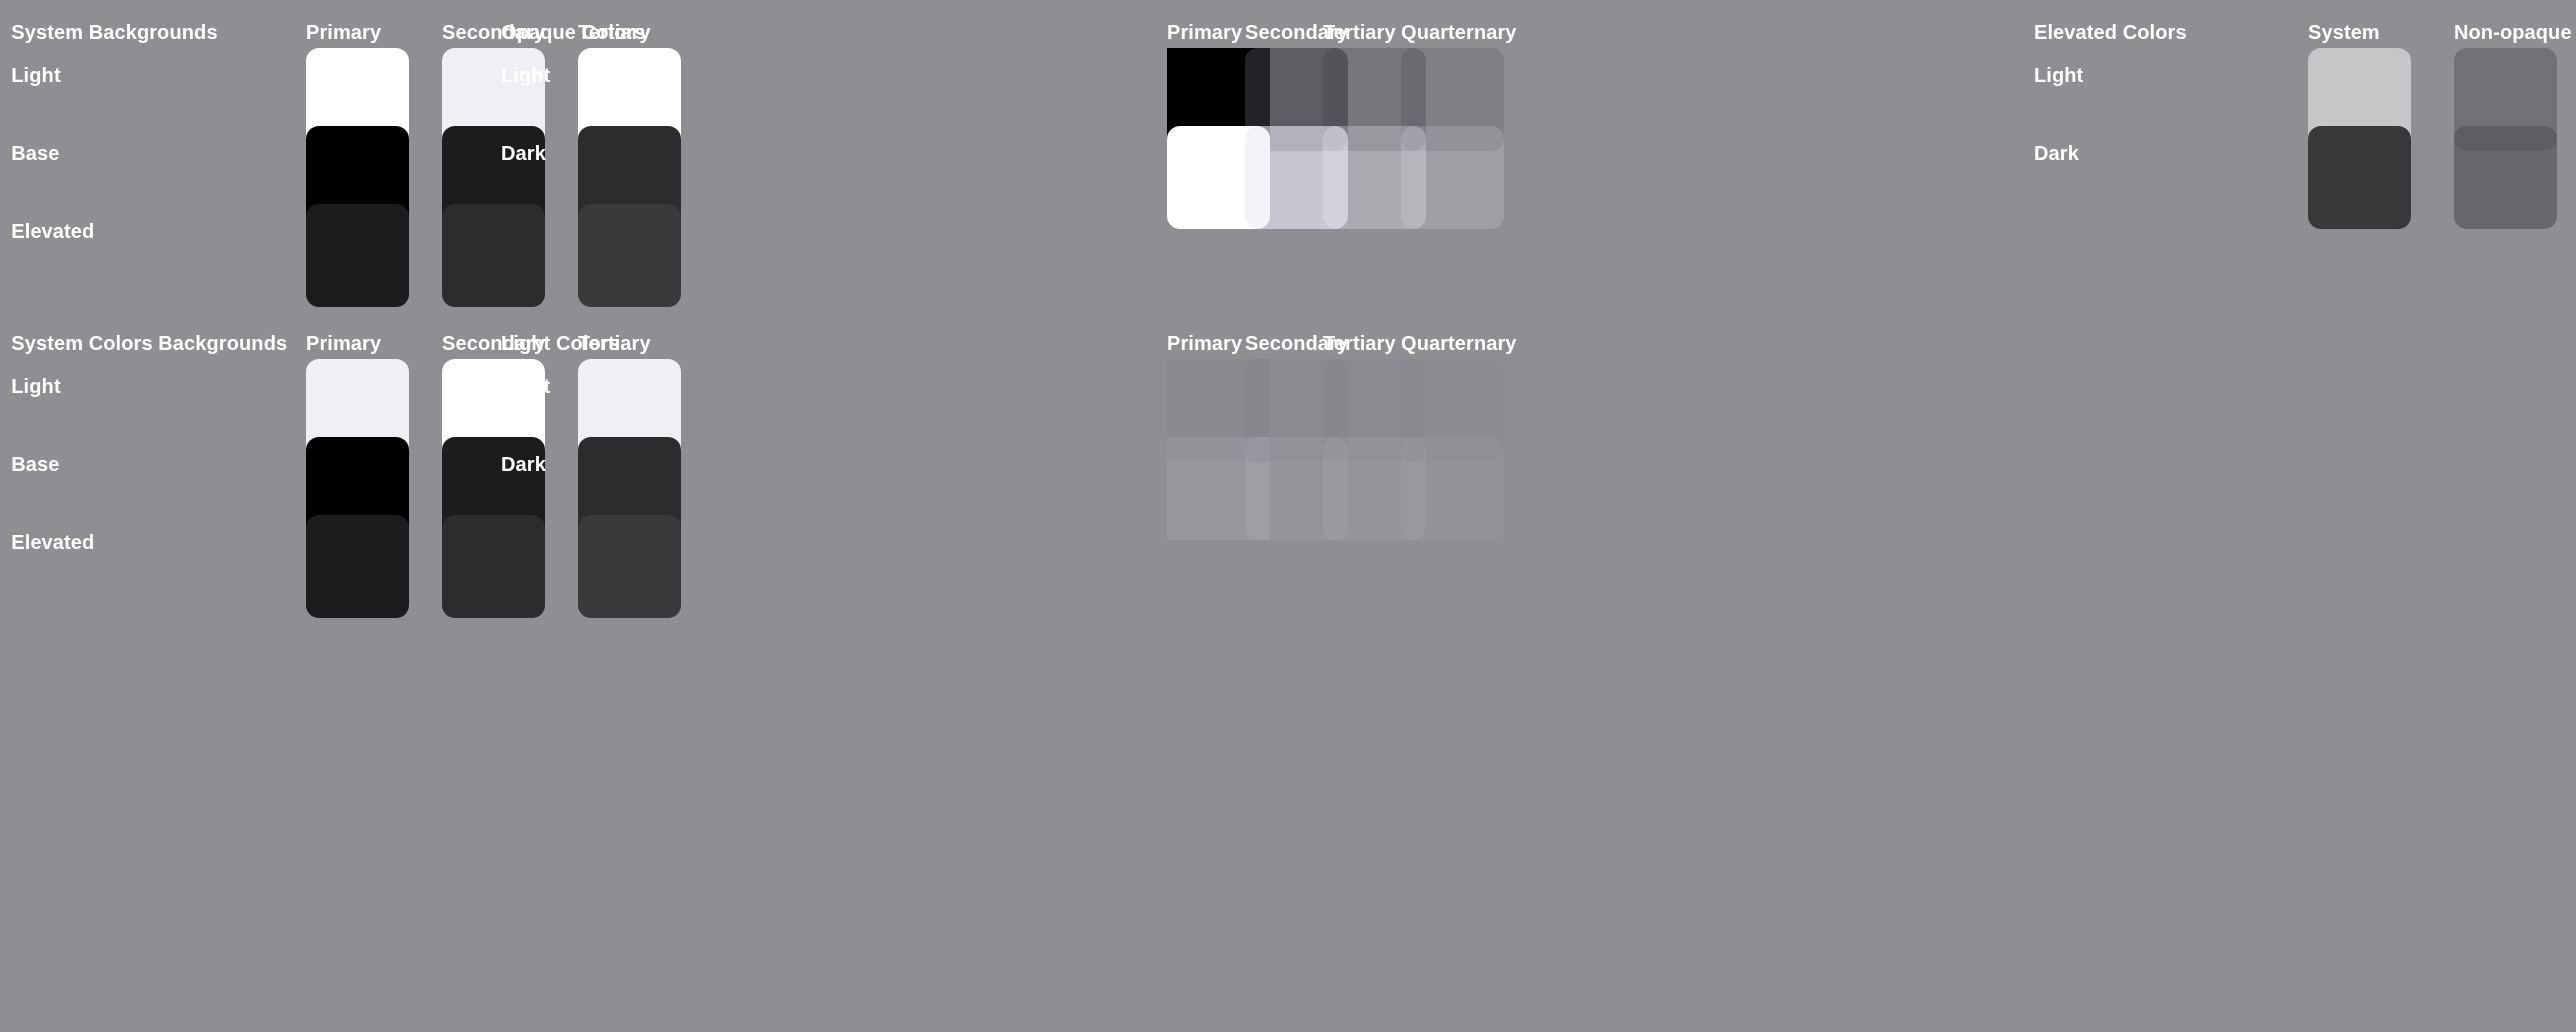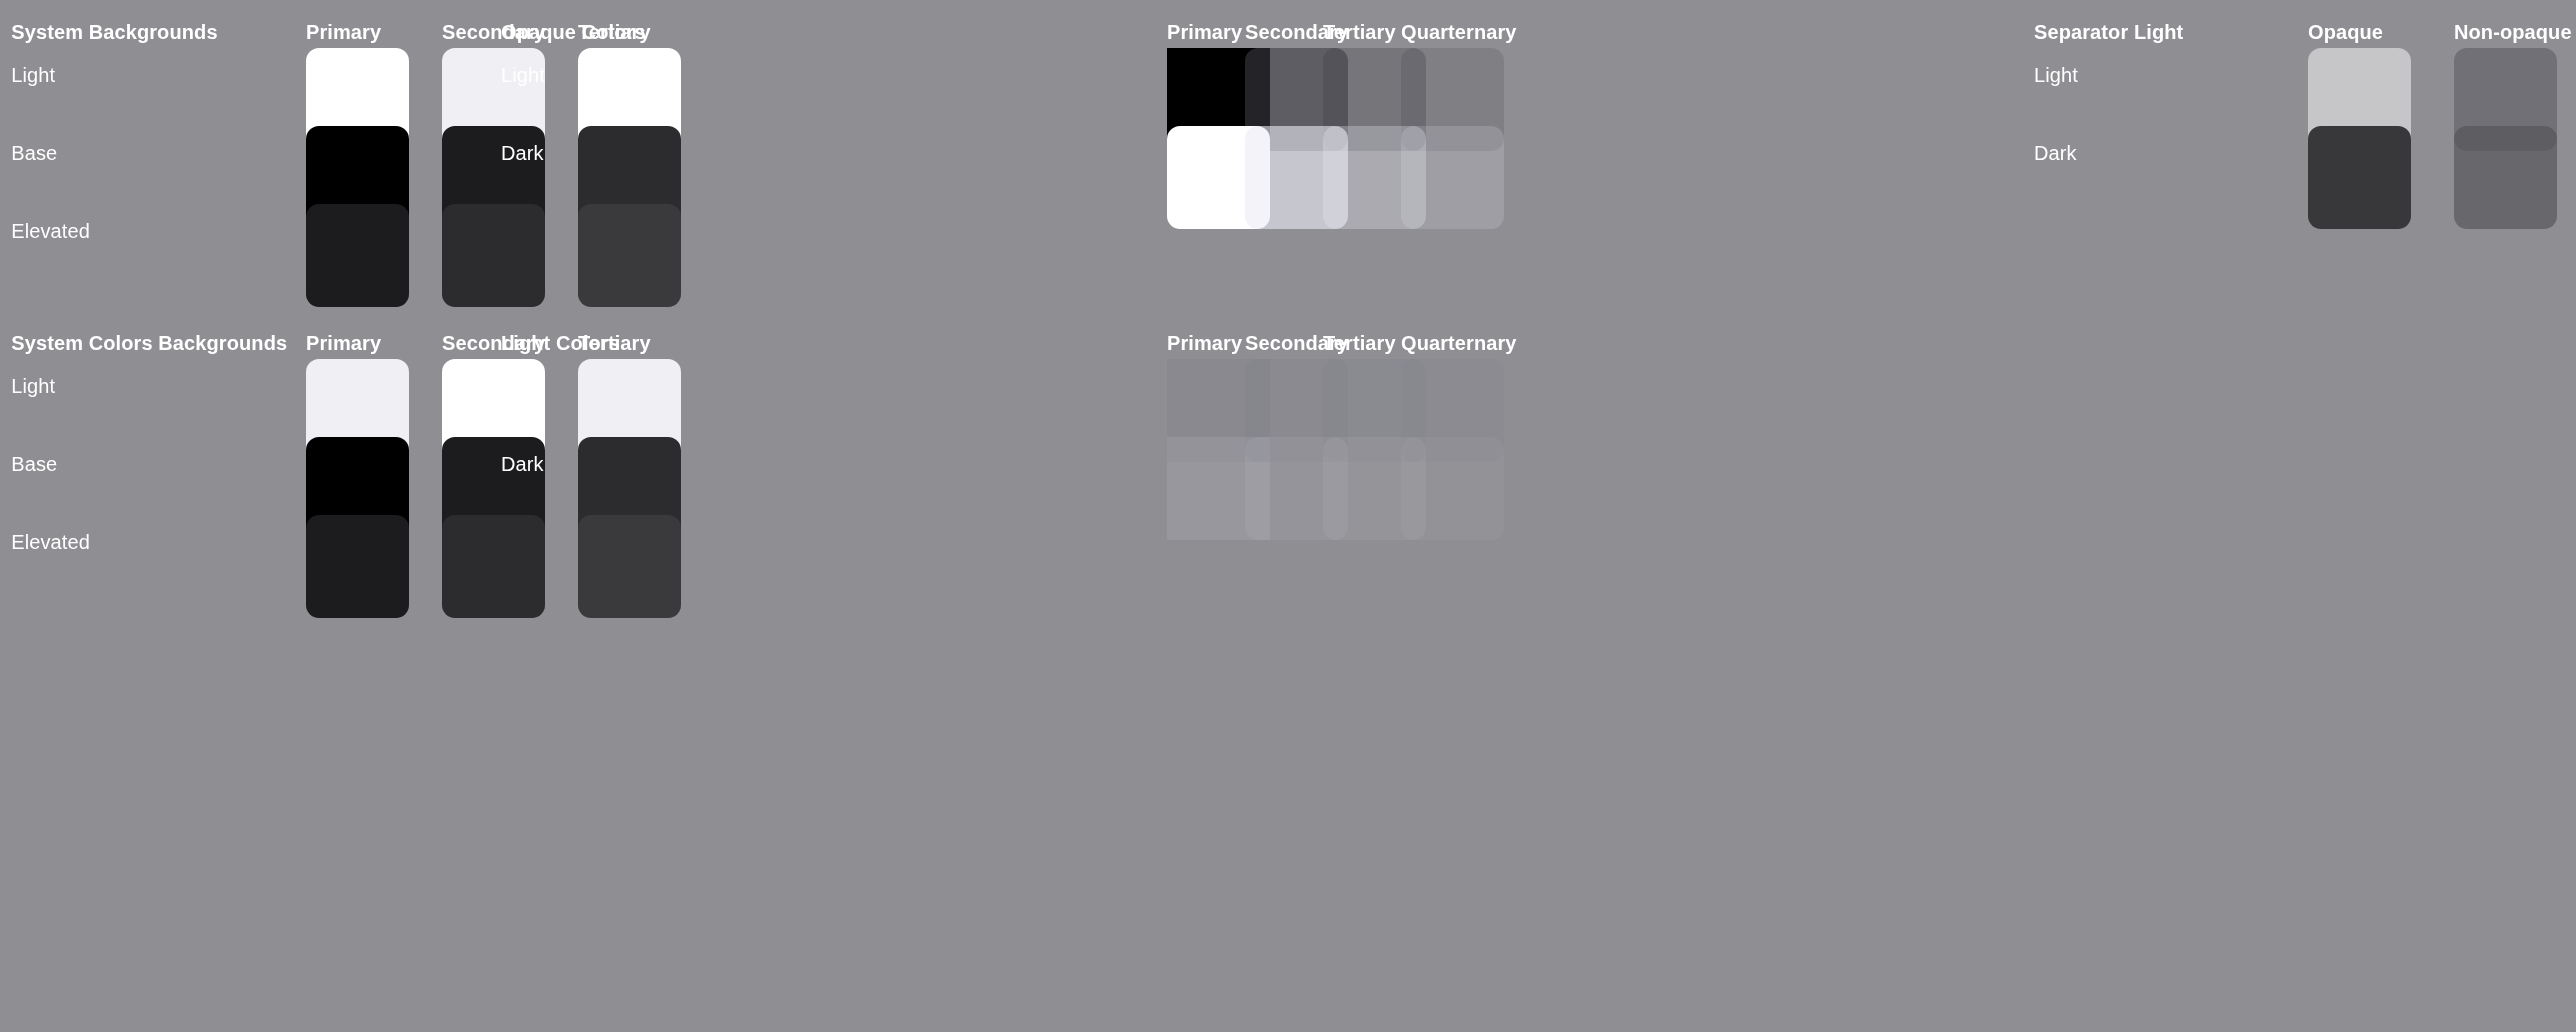--- a/index.html
+++ b/index.html
@@ -44,21 +44,21 @@
     font-size: 20px;
     font-weight: bold;
     letter-spacing: 0.1px;
     white-space: nowrap;
     line-height: 1;
   }
   .row-label {
     position: absolute;
     color: #FFFFFF;
     font-size: 20px;
-    font-weight: normal;
+    font-weight: bold;
     letter-spacing: 0.1px;
     white-space: nowrap;
     line-height: 1;
   }
   .swatch {
     position: absolute;
     width: 103px;
     height: 103px;
     border-radius: 13px;
     box-sizing: border-box;
@@ -100,22 +100,22 @@
       <div class="swatch" title="label-light-secondary" style="left: 1245px; top: 48px; background: rgba(60, 60, 67, 0.6); width: 103px; height: 103px; border-radius: 13px;"></div>
       <div class="swatch" title="label-light-tertiary" style="left: 1323px; top: 48px; background: rgba(60, 60, 67, 0.3); width: 103px; height: 103px; border-radius: 13px;"></div>
       <div class="swatch" title="label-light-quarternary" style="left: 1401px; top: 48px; background: rgba(60, 60, 67, 0.18); width: 103px; height: 103px; border-radius: 13px;"></div>
       <div class="row-label" style="left: 501px; top: 143px;">Dark</div>
       <div class="swatch" title="label-dark-primary" style="left: 1167px; top: 126px; background: rgb(255, 255, 255); width: 103px; height: 103px; border-radius: 13px;"></div>
       <div class="swatch" title="label-dark-secondary" style="left: 1245px; top: 126px; background: rgba(235, 235, 245, 0.6); width: 103px; height: 103px; border-radius: 13px;"></div>
       <div class="swatch" title="label-dark-tertiary" style="left: 1323px; top: 126px; background: rgba(235, 235, 245, 0.3); width: 103px; height: 103px; border-radius: 13px;"></div>
       <div class="swatch" title="label-dark-quarternary" style="left: 1401px; top: 126px; background: rgba(235, 235, 245, 0.18); width: 103px; height: 103px; border-radius: 13px;"></div>
     </div>
     <div class="section" style="left: 0px; top: 0px;">
-      <div class="sec-title" style="left: 2034px; top: 21.6px;">Separator Light</div>
-      <div class="col-head" style="left: 2308px; top: 21.6px;">Opaque</div>
+      <div class="sec-title" style="left: 2034px; top: 21.6px;">Elevated Colors</div>
+      <div class="col-head" style="left: 2308px; top: 21.6px;">System</div>
       <div class="col-head" style="left: 2454px; top: 21.6px;">Non-opaque</div>
       <div class="row-label" style="left: 2034px; top: 65px;">Light</div>
       <div class="swatch" title="separator-light-opaque" style="left: 2308px; top: 48px; background: rgb(198, 198, 200); width: 103px; height: 103px; border-radius: 13px;"></div>
       <div class="swatch" title="separator-light-non-opaque" style="left: 2454px; top: 48px; background: rgba(60, 60, 67, 0.36); width: 103px; height: 103px; border-radius: 13px;"></div>
       <div class="row-label" style="left: 2034px; top: 143px;">Dark</div>
       <div class="swatch" title="separator-dark-opaque" style="left: 2308px; top: 126px; background: rgb(56, 56, 58); width: 103px; height: 103px; border-radius: 13px;"></div>
       <div class="swatch" title="separator-dark-non-opaque" style="left: 2454px; top: 126px; background: rgba(84, 84, 88, 0.65); width: 103px; height: 103px; border-radius: 13px;"></div>
     </div>
     <div class="section" style="left: 0px; top: 0px;">
       <div class="sec-title" style="left: 11.3px; top: 333px;">System Colors Backgrounds</div>

